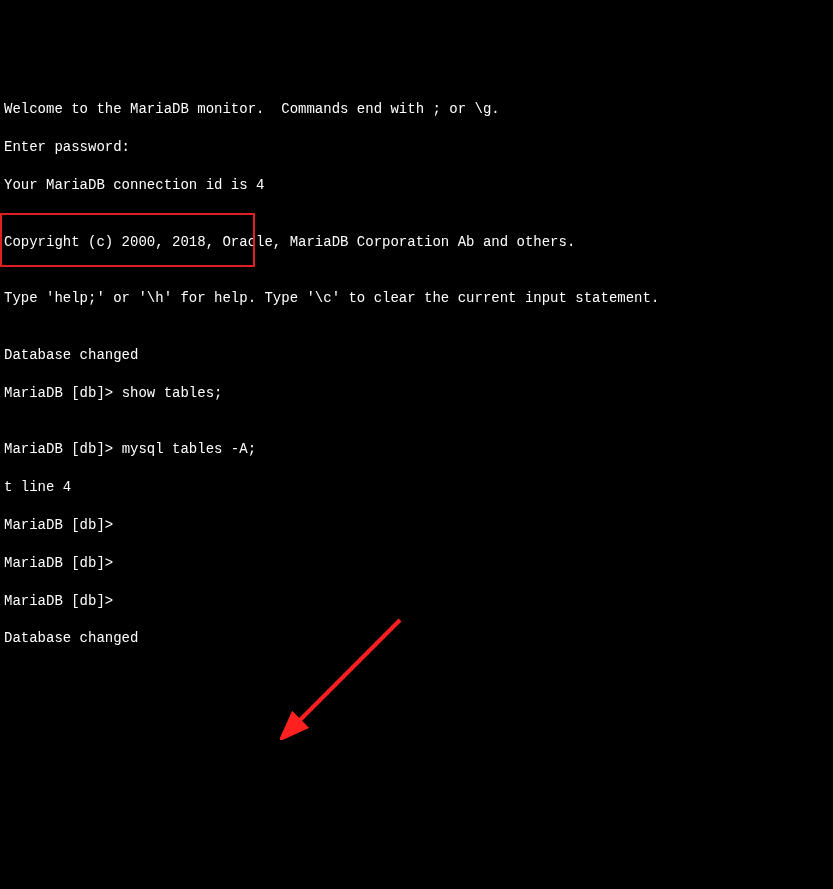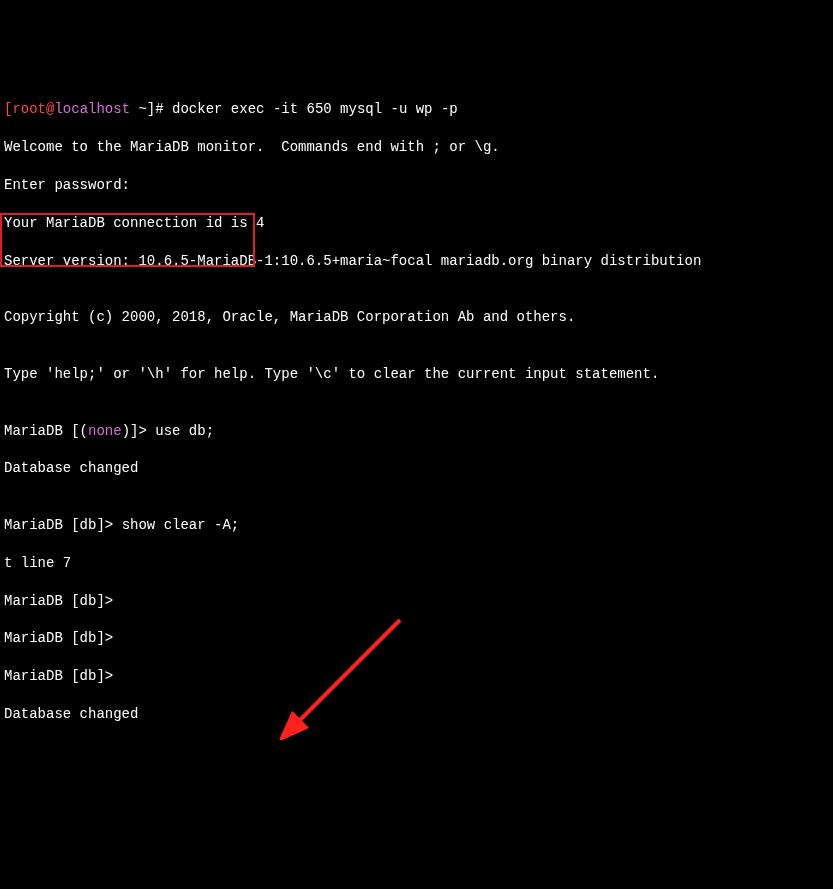--- a/index.html
+++ b/index.html
@@ -27,35 +27,33 @@
       pointer-events: none;
     }
     .line { white-space: pre; }
   </style>
 </head>
 <body>
 
 
 
 <div>
-<div class="line"><span class="c-red">[root@</span><span class="c-magenta">localhost</span><span> ~]# </span><span>docker exec -it 650 mysql -u wp -p</span></div>
 <div class="line">Welcome to the MariaDB monitor.  Commands end with ; or \g.</div>
 <div class="line">Enter password:</div>
 <div class="line">Your MariaDB connection id is 4</div>
-<div class="line">Server version: 10.6.5-MariaDB-1:10.6.5+maria~focal mariadb.org binary distribution</div>
 <div class="line"></div>
 <div class="line">Copyright (c) 2000, 2018, Oracle, MariaDB Corporation Ab and others.</div>
 <div class="line"></div>
 <div class="line">Type 'help;' or '\h' for help. Type '\c' to clear the current input statement.</div>
 <div class="line"></div>
-<div class="line"><span>MariaDB [(</span><span class="c-magenta">none</span><span>)]&gt; </span><span>use db;</span></div>
 <div class="line">Database changed</div>
+<div class="line"><span>MariaDB [db]&gt; </span><span>show tables;</span></div>
 <div class="line"></div>
-<div class="line"><span>MariaDB [db]&gt; </span><span>show clear -A;</span></div>
-<div class="line">t line 7</div>
+<div class="line"><span>MariaDB [db]&gt; </span><span>mysql tables -A;</span></div>
+<div class="line">t line 4</div>
 <div class="line">MariaDB [db]&gt; </div>
 <div class="line">MariaDB [db]&gt; </div>
 <div class="line">MariaDB [db]&gt; </div>
 <div class="line">Database changed</div>
 
 
 
 
 
 <div class="line"></div>

